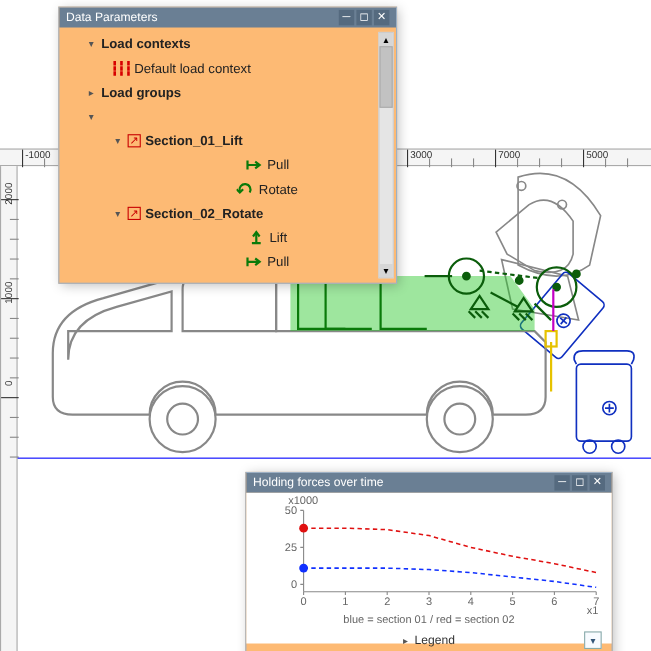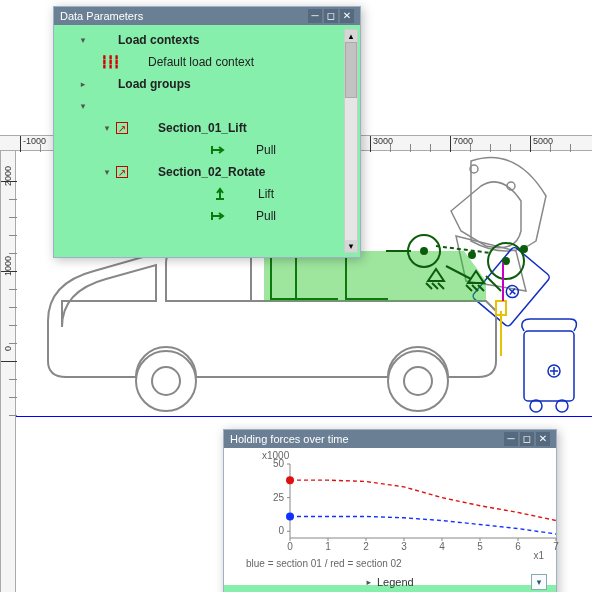--- a/index.html
+++ b/index.html
@@ -16,52 +16,52 @@
   .v-ruler .tick span { position: absolute; left: 2px; top: -16px; writing-mode: vertical-rl; transform: rotate(180deg); }
   .v-ruler .subtick { position: absolute; left: 8px; width: 8px; border-top: 1px solid #888; }
 
   
   .ground { position: absolute; left: 16px; top: 416px; width: 576px; border-top: 1px solid #00f; }
 
   
   .truck-svg { position: absolute; left: 16px; top: 151px; width: 576px; height: 420px; pointer-events: none; }
 
   
-  .panel { position: absolute; background: #86efac; border: 1px solid #9db0c4; box-shadow: 2px 2px 10px rgba(0,0,0,0.25); }
+  .panel { position: absolute; background: #fdba74; border: 1px solid #9db0c4; box-shadow: 2px 2px 10px rgba(0,0,0,0.25); }
   .panel-title { background: #6a7f94; color: #fff; height: 18px; line-height: 18px; padding: 0 6px; display: flex; align-items: center; }
   .panel-title .txt { flex: 1; font-size: 11px; }
   .winctl { display: flex; gap: 2px; }
   .winctl div { width: 14px; height: 14px; background: #556a7f; color: #fff; display: flex; align-items: center; justify-content: center; font-size: 10px; cursor: pointer; }
   .winctl .close { background: #556a7f; }
 
   
   .data-panel { left: 53px; top: 6px; width: 308px; height: 252px; }
   .tree-body { position: relative; height: 232px; overflow: hidden; padding: 4px 0 4px 2px; }
   .tree-scroll { position: absolute; right: 2px; top: 4px; width: 14px; height: 224px; background: #e5e5e5; border: 1px solid #ccc; }
   .tree-scroll .thumb { position: absolute; top: 0; left: 0; width: 12px; height: 56px; background: #c2c2c2; border: 1px solid #aaa; }
   .tree-scroll .arr { position: absolute; left: 0; width: 12px; height: 12px; background: #d6d6d6; text-align: center; font-size: 9px; line-height: 12px; }
   .tree-scroll .arr.up { top: 0; }
   .tree-scroll .arr.dn { bottom: 0; }
   .tree-row { height: 22px; display: flex; align-items: center; }
   .toggle { width: 10px; color: #555; font-size: 9px; margin-right: 4px; text-align: center; }
   .icon { width: 16px; height: 16px; margin-right: 4px; display: flex; align-items: center; justify-content: center; font-size: 11px; }
   .icon.sliders { color: #d70000; font-weight: bold; font-size: 12px; letter-spacing: -1px; }
   .icon.box { border: 1px solid #c80000; width: 12px; height: 12px; display: flex; align-items: center; justify-content: center; color: #c80000; font-size: 10px; }
   .icon.lift svg, .icon.pull svg, .icon.rotate svg { display:block; }
-  .lbl { color: #222; margin-left: 26px; }
+  .lbl { color: #222; }
   .bold { font-weight: bold; }
   .ind1 { padding-left: 22px; }
   .ind2 { padding-left: 46px; }
   .ind3 { padding-left: 70px; justify-content: center; }
 
   
   .chart-panel { left: 223px; top: 429px; width: 334px; height: 194px; }
-  .chart-body { position: relative; height: 137px; padding: 2px 8px 0 22px; background: #fff; }
+  .chart-body { position: relative; height: 137px; padding: 2px 8px 0 8px; background: #fff; }
   .chart-svg { width: 318px; height: 108px; display: block; }
-  .chart-caption { font-size: 10px; color: #666; margin-top: 0px; }
+  .chart-caption { text-align: center; font-size: 10px; color: #666; margin-top: 0px; }
   .chart-xunit { position: absolute; right: 12px; bottom: 24px; font-size: 10px; color: #666; }
   .chart-yunit { position: absolute; left: 38px; top: 2px; font-size: 10px; color: #666; }
 
   .legend-row { position: absolute; left: 223px; top: 572px; width: 334px; height: 20px; display: flex; align-items: center; justify-content: center; gap: 6px; font-size: 11px; color: #333; }
   .legend-row .tri { font-size: 9px; color: #555; }
   .legend-row .dd { position: absolute; right: 10px; width: 16px; height: 16px; border: 1px solid #8aa; display: flex; align-items: center; justify-content: center; color: #357; font-size: 9px; background: #f8fbff; }
 </style>
 </head>
 <body>
 
@@ -223,20 +223,29 @@
     </div>
     <div class="tree-row ind3">
       <span class="icon pull">
           <svg width="16" height="12">
             <line x1="2" y1="6" x2="12" y2="6" stroke="#0a7a0a" stroke-width="2"></line>
             <polyline points="9,3 13,6 9,9" fill="none" stroke="#0a7a0a" stroke-width="2"></polyline>
             <line x1="2" y1="2" x2="2" y2="10" stroke="#0a7a0a" stroke-width="2"></line>
           </svg>
         </span>
       <span class="lbl">Pull</span>
+    </div>
+    <div class="tree-row ind3">
+      <span class="icon rotate">
+          <svg width="16" height="14">
+            <path d="M3 9 A5 5 0 1 1 12 10" fill="none" stroke="#0a7a0a" stroke-width="2"></path>
+            <polyline points="0,7 3,10 6,7" fill="none" stroke="#0a7a0a" stroke-width="2"></polyline>
+          </svg>
+        </span>
+      <span class="lbl">Rotate</span>
     </div>
     <div class="tree-row ind2">
       <span class="toggle">▾</span>
       <span class="icon box">↗</span>
       <span class="lbl bold">Section_02_Rotate</span>
     </div>
     <div class="tree-row ind3">
       <span class="icon lift">
           <svg width="14" height="14">
             <line x1="7" y1="12" x2="7" y2="3" stroke="#0a7a0a" stroke-width="2"></line>

